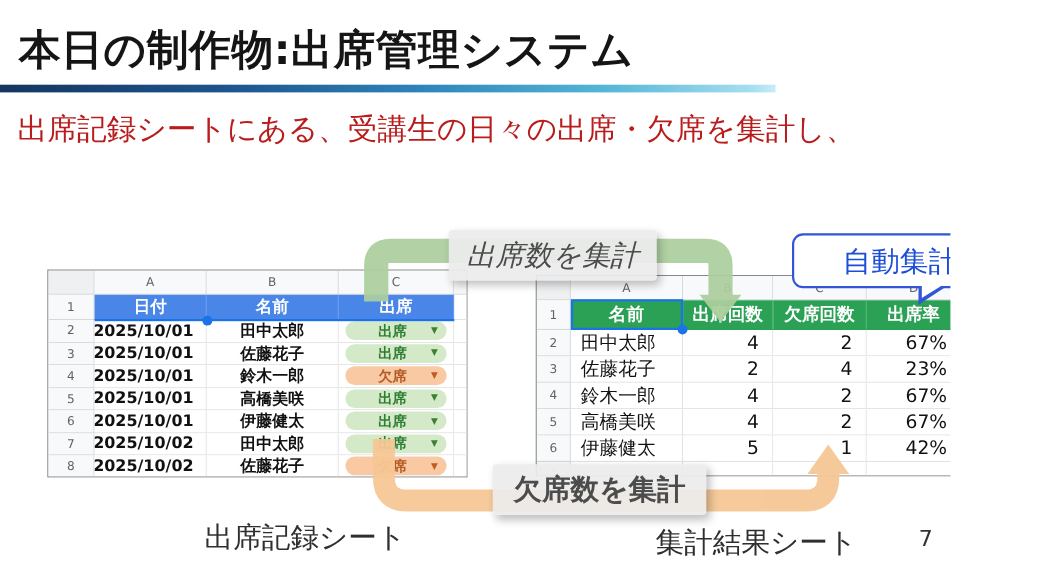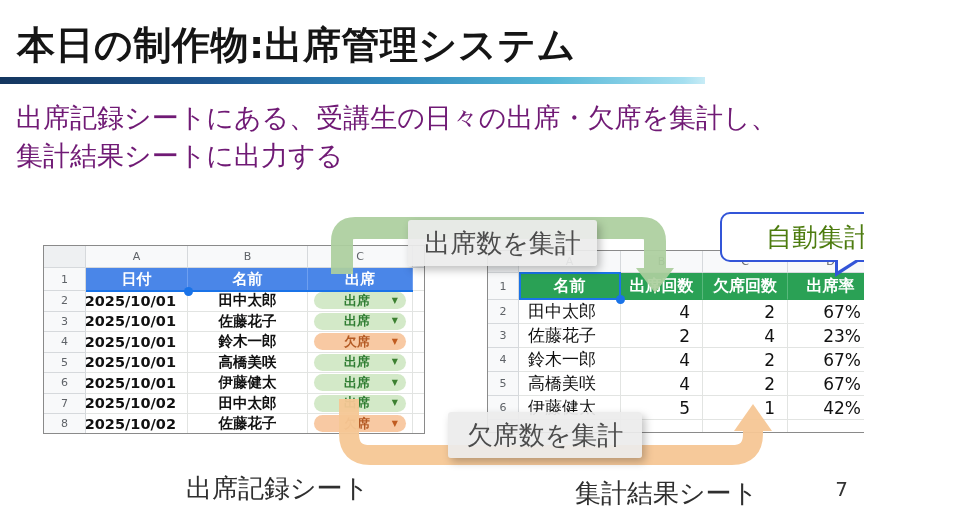--- a/index.html
+++ b/index.html
@@ -3,21 +3,21 @@
 <meta charset="utf-8">
 <style>
   html,body{margin:0;padding:0;}
   body{font-family:"DejaVu Sans","Liberation Sans",sans-serif;background:#fff;}
   .slide{position:relative;width:864px;height:528px;background:#fff;overflow:hidden;}
 
   
   .title{position:absolute;left:17px;top:20px;font-size:38px;font-weight:600;color:#151515;letter-spacing:0.5px;white-space:nowrap;}
   .title-underline{position:absolute;left:0;top:77px;width:705px;height:7px;
     background:linear-gradient(90deg,#14365f 0%,#1d5590 30%,#2e86bb 55%,#55b6d6 78%,#a5dff0 97%,#c9ecf6 100%);}
-  .subtitle{position:absolute;left:16px;top:99px;font-size:27px;color:#701a75;line-height:38px;white-space:nowrap;}
+  .subtitle{position:absolute;left:16px;top:99px;font-size:27px;color:#b91c1c;line-height:38px;white-space:nowrap;}
 
   
   .logo{position:absolute;left:892px;top:11px;width:50px;height:50px;border-radius:10px;background:#2b50e6;
     display:flex;align-items:center;justify-content:center;}
 
   
   .sheet{position:absolute;background:#fff;border:1px solid #8a8a8a;box-sizing:border-box;overflow:hidden;z-index:1;}
   .srow{display:flex;}
   .cell{box-sizing:border-box;border-right:1px solid #e2e4e2;border-bottom:1px solid #e2e4e2;
     display:flex;align-items:center;overflow:hidden;background:#fff;}
@@ -70,48 +70,47 @@
   .sel-box{position:absolute;left:31px;top:21px;width:102px;height:28px;border:2px solid #1a73e8;box-sizing:border-box;z-index:2;}
   .summary .sel-dot{left:128px;top:44px;}
 
   
   .arrows{position:absolute;left:0;top:0;z-index:3;pointer-events:none;}
 
   
   .callout{position:absolute;z-index:4;background:rgba(236,236,236,0.92);border-radius:3px;
     box-shadow:3px 4px 8px rgba(0,0,0,0.25);color:#4c4c4c;font-size:26px;
     display:flex;align-items:center;justify-content:center;}
-  .callout-att{left:408px;top:220px;width:189px;height:46px;}
-  .callout-abs{left:448px;top:412px;width:194px;height:46px;}
+  .callout-att{left:408px;top:209px;width:189px;height:46px;font-style:italic;}
+  .callout-abs{left:448px;top:422px;width:194px;height:46px;font-weight:bold;}
 
   
   .bubble{position:absolute;left:720px;top:212px;width:196px;height:50px;z-index:5;background:#fff;
-    border:2px solid #3355d8;border-radius:10px;box-sizing:border-box;color:#4d7c0f;font-size:26px;
+    border:2px solid #3355d8;border-radius:10px;box-sizing:border-box;color:#1d4ed8;font-size:26px;
     display:flex;align-items:center;justify-content:center;}
   .bubble::before{content:"";position:absolute;left:113px;bottom:-17px;width:0;height:0;
     border-top:17px solid #3355d8;border-right:26px solid transparent;}
   .bubble::after{content:"";position:absolute;left:116px;bottom:-11px;width:0;height:0;
     border-top:12px solid #fff;border-right:19px solid transparent;}
 
   
   .caption{position:absolute;font-size:26px;color:#2f2f2f;white-space:nowrap;z-index:4;}
   .caption-left{left:143px;top:471px;margin-left:43px;}
-  .caption-right{left:575px;top:476px;}
+  .caption-right{left:596px;top:476px;}
   .page-num{position:absolute;right:16px;top:477px;font-size:20px;color:#333;}
 </style>
 </head>
 <body>
 
 <div class="slide">
 
   <div class="title">本日の制作物:出席管理システム</div>
   <div class="title-underline"></div>
   <div class="subtitle">
     <div>出席記録シートにある、受講生の日々の出席・欠席を集計し、</div>
-    <div>集計結果シートに出力する</div>
   </div>
 
   <div class="logo">
     <svg width="38" height="38" viewBox="0 0 50 50">
       <path d="M35 13 H22 L17.5 25 H30.5 L26 37 H13" fill="none" stroke="#ffffff" stroke-width="6.5" stroke-linejoin="round" stroke-linecap="round"></path>
     </svg>
   </div>
 
   <div class="sheet record">
     <div class="srow hstrip">

